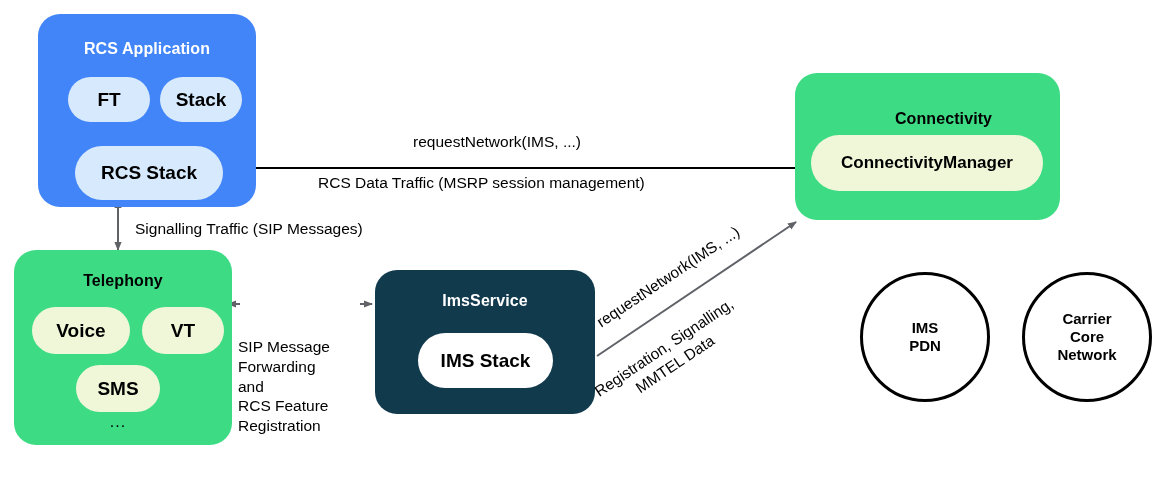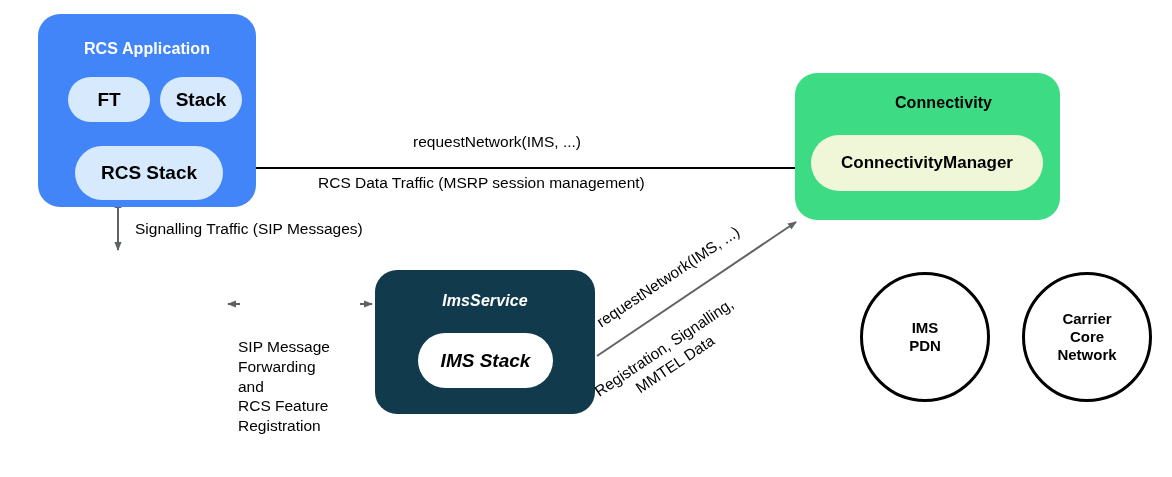--- a/index.html
+++ b/index.html
@@ -40,21 +40,20 @@
   }
   .box-rcs .box-title { color: #ffffff; }
   .box-telephony, .box-connectivity {
     background: #3ddc84;
   }
   .box-telephony .box-title,
   .box-connectivity .box-title { color: #000000; }
   .box-ims {
     background: #0e3murk;
     background: #123a4d;
-    font-style: italic;
   }
   .box-ims .box-title { color: #ffffff; }
 
   
   .pill {
     position: absolute;
     border-radius: 999px;
     display: flex;
     align-items: center;
     justify-content: center;
@@ -156,30 +155,43 @@
       <span>FT</span>
     </div>
     <div class="pill pill-blue" style="left:122px; top:63px; width:82px; height:45px;">
       <span>Stack</span>
     </div>
     <div class="pill pill-blue" style="left:37px; top:132px; width:148px; height:54px;">
       <span>RCS Stack</span>
     </div>
   </div>
 
+  <div class="node box box-telephony" style="left:14px; top:250px; width:218px; height:195px;">
+    <div class="box-title" style="top:22px;">Telephony</div>
+    <div class="pill pill-lemon" style="left:18px; top:57px; width:98px; height:47px;">
+      <span>Voice</span>
+    </div>
+    <div class="pill pill-lemon" style="left:128px; top:57px; width:82px; height:47px;">
+      <span>VT</span>
+    </div>
+    <div class="pill pill-lemon" style="left:62px; top:115px; width:84px; height:47px;">
+      <span>SMS</span>
+    </div>
+    <div class="dots" style="left:62px; top:163px; width:84px;">...</div>
+  </div>
 
   <div class="node box box-ims" style="left:375px; top:270px; width:220px; height:144px;">
     <div class="box-title" style="top:22px;">ImsService</div>
     <div class="pill pill-white" style="left:43px; top:63px; width:135px; height:55px;">
       <span>IMS Stack</span>
     </div>
   </div>
 
   <div class="node box box-connectivity" style="left:795px; top:73px; width:265px; height:147px;">
-    <div class="box-title" style="top:21px;padding-left:32px;">Connectivity</div>
+    <div class="box-title" style="top:37px;padding-left:32px;">Connectivity</div>
     <div class="pill pill-lemon" style="left:16px; top:62px; width:232px; height:56px; font-size:17px;">
       <span>ConnectivityManager</span>
     </div>
   </div>
 
   <div class="circle" style="left:1022px; top:272px; width:130px; height:130px;">Carrier
 Core
 Network</div>
 
   <div class="circle" style="left:860px; top:272px; width:130px; height:130px;">IMS

